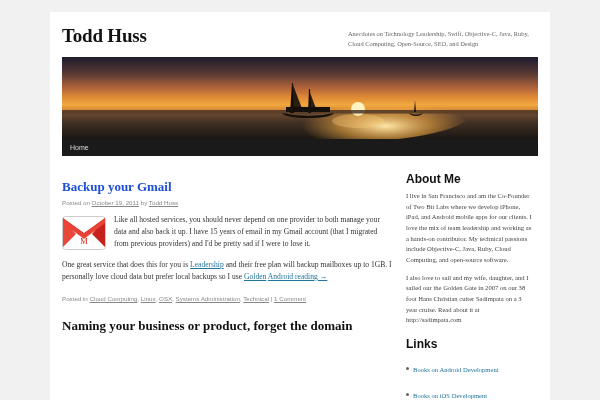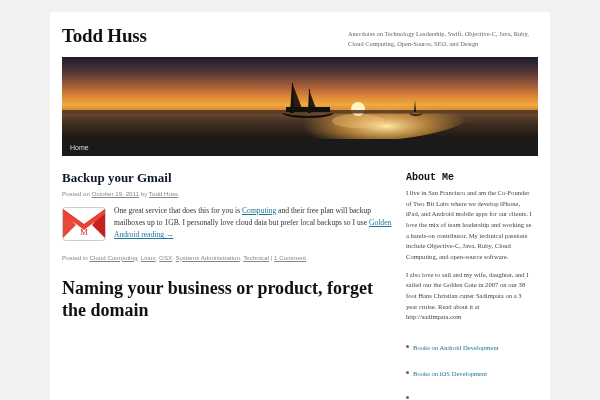--- a/index.html
+++ b/index.html
@@ -80,22 +80,22 @@
     display: flex;
     gap: 14px;
     padding: 14px 0 0 0;
   }
   .content { width: 330px; }
   .sidebar { width: 128px; padding-top: 2px; }
 
   .post-title {
     font-size: 13px;
     font-weight: bold;
-    color: #0f172a;
-    margin: 0 0 4px 0;
+    color: #1d4ed8;
+    margin: 9px 0 4px 0;
     font-family: "Liberation Serif", serif;
   }
   .post-meta {
     font-size: 6.2px;
     color: #888;
     font-family: "Liberation Sans", sans-serif;
     margin-bottom: 8px;
   }
   .post-meta a { color: #888; text-decoration: underline; }
 
@@ -114,34 +114,34 @@
     font-size: 6.2px;
     color: #888;
     font-family: "Liberation Sans", sans-serif;
     border-top: 0;
     padding-top: 4px;
     margin-top: 2px;
   }
   .post-footer a { color: #888; text-decoration: underline; }
 
   .next-title {
-    font-size: 18px;
+    font-size: 13px;
     font-weight: bold;
     color: #111;
     margin: 16px 0 0 0;
     font-family: "Liberation Serif", serif;
     line-height: 1.25;
   }
 
   
   .widget-title {
-    font-size: 10px;
+    font-size: 12px;
     font-weight: bold;
     color: #111;
-    font-family: Liberation Mono, monospace;
+    font-family: Liberation Sans, sans-serif;
     margin: 0 0 5px 0;
   }
   .widget-body { font-size: 6.6px; line-height: 1.62; color: #444; }
   .widget-body p { margin: 0 0 7px 0; }
   .widget { margin-bottom: 11px; }
   .link-list { list-style: none; margin: 0; padding: 0; }
   .link-list li { margin-bottom: 4px; line-height: 1.35; }
   .link-list li:before {
     content: "";
     display: inline-block;
@@ -233,23 +233,24 @@
             <svg viewBox="0 0 44 34" width="44" height="34">
               <rect x="0.5" y="0.5" width="43" height="33" rx="3" fill="#ffffff" stroke="#cccccc"></rect>
               <path d="M1 4 L22 20 L43 4 L43 2 L22 17 L1 2 Z" fill="#d93025"></path>
               <path d="M1 3 L22 19 L43 3 L43 31 L1 31 Z" fill="#ffffff"></path>
               <path d="M1 3 L1 31 L14 18 Z" fill="#e8483a"></path>
               <path d="M43 3 L43 31 L30 18 Z" fill="#c5221f"></path>
               <path d="M1 2 L22 18 L43 2 L43 7 L22 23 L1 7 Z" fill="#ea4335"></path>
               <text x="22" y="28" font-size="9" font-family="Liberation Serif, serif" fill="#d93025" text-anchor="middle">M</text>
             </svg>
           </div>
+          <p>Like all hosted services, you should never depend on one provider to both manage your data and also back it up. I have 15 years of email in my Gmail account (that I migrated from previous providers) and I'd be pretty sad if I were to lose it.</p>
           <p>
             One great service that does this for you is
-            <a href="#">Computing</a>
+            <a href="#">Leadership</a>
             and their free plan will backup mailboxes up to 1GB. I personally love cloud data but prefer local backups so I use
             <a href="#">Golden</a>
             <a href="#">Android reading →</a>
           </p>
         </div>
 
         <div class="post-footer">
           <span>Posted in</span>
           <a href="#">Cloud Computing</a>,
           <a href="#">Linux</a>,
@@ -265,20 +266,21 @@
       <div class="sidebar">
         <div class="widget">
           <div class="widget-title">About Me</div>
           <div class="widget-body">
             <p>I live in San Francisco and am the Co-Founder of Two Bit Labs where we develop iPhone, iPad, and Android mobile apps for our clients. I love the mix of team leadership and working as a hands-on contributor. My technical passions include Objective-C, Java, Ruby, Cloud Computing, and open-source software.</p>
             <p>I also love to sail and my wife, daughter, and I sailed our the Golden Gate in 2007 on our 38 foot Hans Christian cutter Sadimpata on a 3 year cruise. Read about it at http://sadimpata.com</p>
           </div>
         </div>
 
         <div class="widget">
+          <div class="widget-title">Links</div>
           <ul class="link-list">
             <li><a href="#">Books on Android Development</a></li>
             <li><a href="#">Books on iOS Development</a></li>
             <li></li>
 
           </ul>
         </div>
       </div>
 
     </div>

